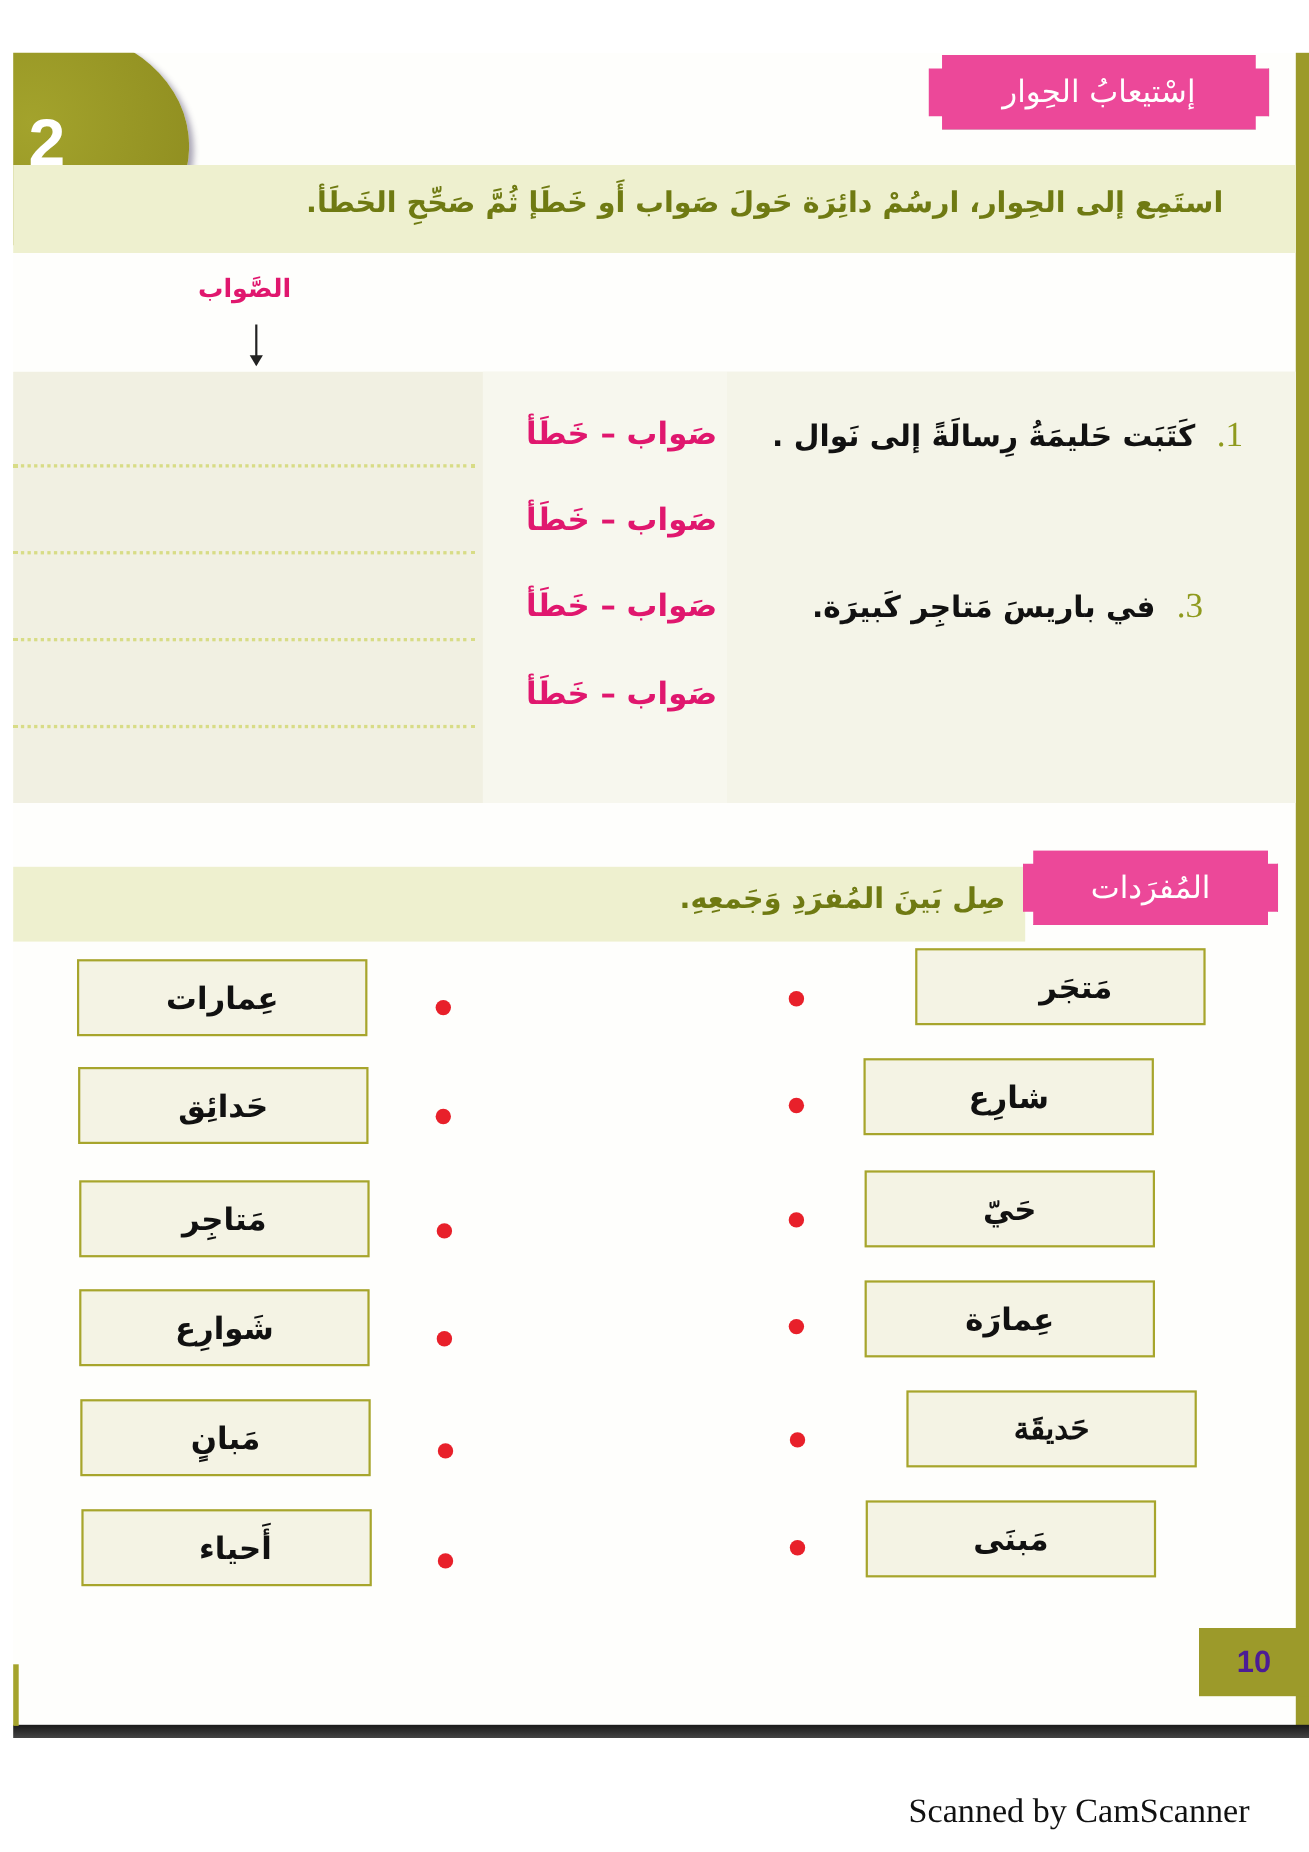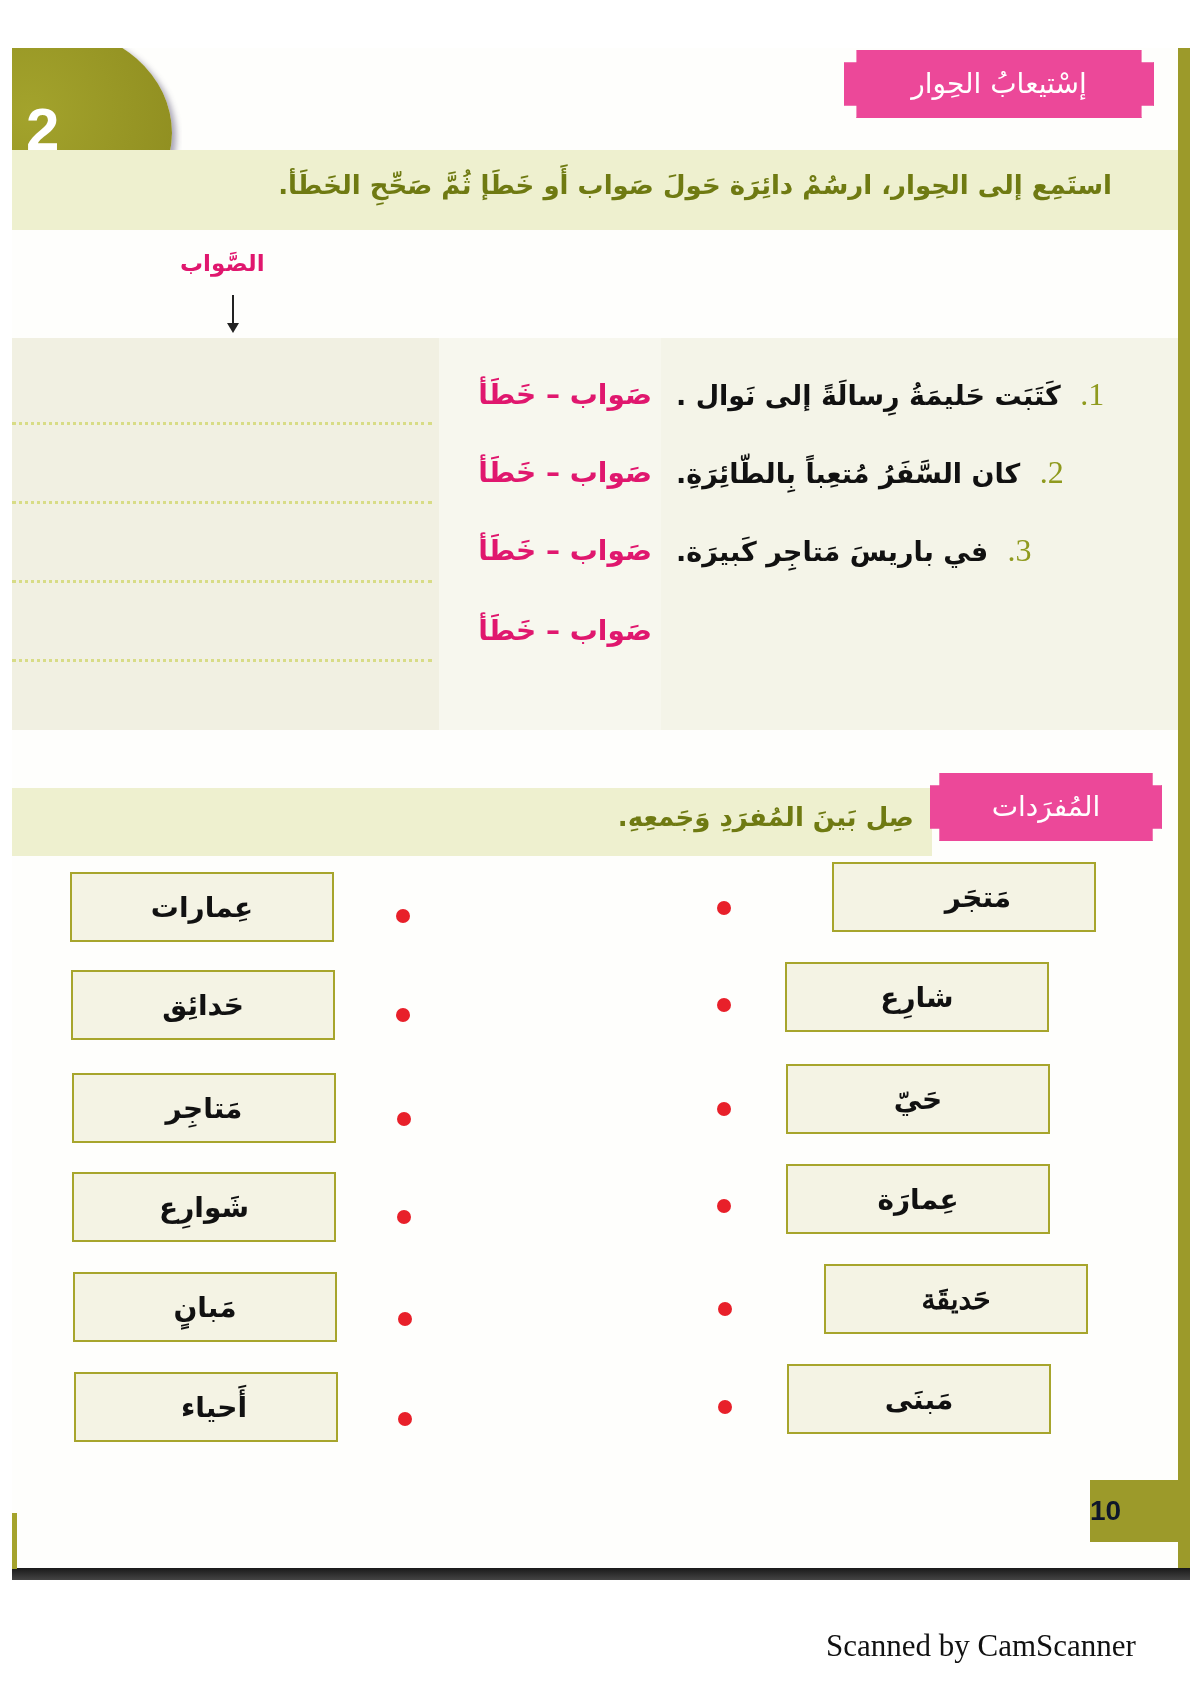--- a/index.html
+++ b/index.html
@@ -104,21 +104,21 @@
       border-top: 3px dotted #d8dc86;
     }
     .tf-option {
       position: absolute; left: 440px; width: 200px;
       color: #e0176e; font-weight: bold; font-size: 28px;
       direction: rtl; text-align: right;
     }
     .statement {
       position: absolute; right: 22px; width: 480px;
       color: #111; font-weight: bold; font-size: 27px;
-      direction: rtl; text-align: left;
+      direction: rtl; text-align: center;
     }
     .statement .num {
       color: #8f9a1e; font-family: "Liberation Serif", serif; font-weight: normal; font-size: 32px;
       margin-left: 10px;
     }
     
     .word-box {
       position: absolute; width: 264px; height: 70px;
       background: #f4f3e4;
       border: 2px solid #a7a52c;
@@ -126,23 +126,23 @@
       text-align: center; line-height: 68px; direction: rtl;
       box-sizing: border-box;
     }
     .dot {
       position: absolute; width: 14px; height: 14px; border-radius: 50%;
       background: #e8202a;
     }
     .page-number {
       position: absolute; left: 1090px; top: 1480px;
       width: 100px; height: 62px;
-      background: #9c9a2a; color: #0f172a;
+      background: #9c9a2a; color: #4c1d95;
       font-family: "Liberation Sans", sans-serif; font-weight: bold; font-size: 28px;
-      line-height: 62px;
+      text-align: center; line-height: 62px;
     }
     .footer {
       position: absolute; left: 826px; top: 1628px;
       font-family: "Liberation Serif", serif; font-size: 31px; color: #111;
     }
   </style>
 </head>
 <body>
 
 <div class="page"></div>
@@ -173,24 +173,20 @@
   <div class="write-line" style="top:321px;"></div>
 
   <div class="tf-option" style="top:40px;">صَواب – خَطَأ</div>
   <div class="tf-option" style="top:118px;">صَواب – خَطَأ</div>
   <div class="tf-option" style="top:196px;">صَواب – خَطَأ</div>
   <div class="tf-option" style="top:276px;">صَواب – خَطَأ</div>
 
   <div class="statement" style="top:38px;">
     <span class="num">1.</span>
     <span>كَتَبَت حَليمَةُ رِسالَةً إلى نَوال .</span>
-  </div>
-  <div class="statement" style="top:116px;">
-    <span class="num">2.</span>
-    <span>كان السَّفَرُ مُتعِباً بِالطّائِرَةِ.</span>
   </div>
   <div class="statement" style="top:194px;">
     <span class="num">3.</span>
     <span>في باريسَ مَتاجِر كَبيرَة.</span>
   </div>
 </div>
 
 <div class="instr-band instr-2">
   <span class="txt">صِل بَينَ المُفرَدِ وَجَمعِهِ.</span>
 </div>

